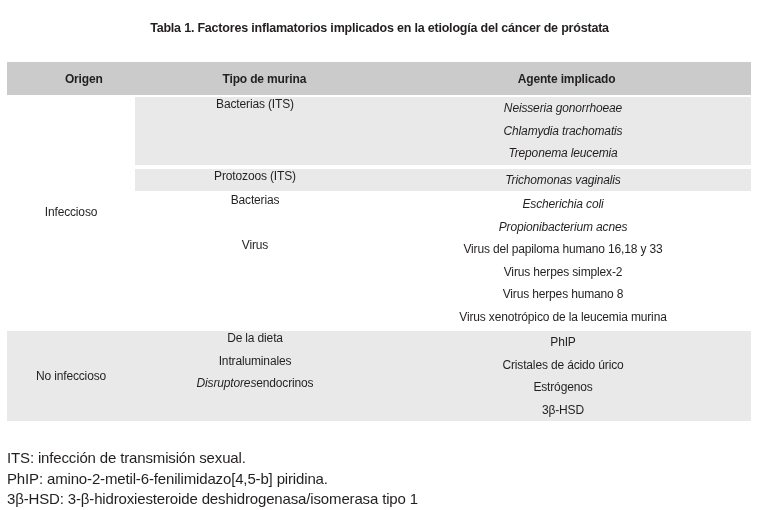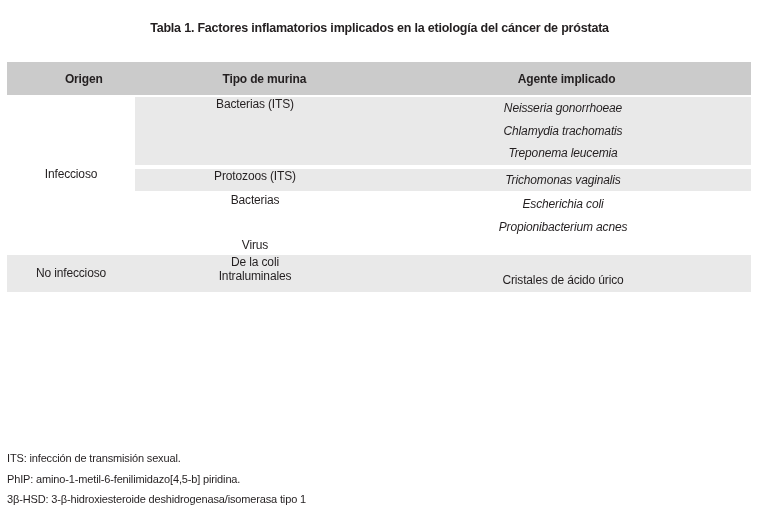--- a/index.html
+++ b/index.html
@@ -72,21 +72,21 @@
     display: flex;
     align-items: center;
     justify-content: center;
     text-align: center;
   }
   .agent-line.it { font-style: italic; }
   .footnotes {
     position: absolute;
     left: 7px;
     top: 441px;
-    font-size: 11px;
+    font-size: 15px;
     letter-spacing: -0.15px;
   }
   .fn { height: 20.5px; line-height: 20.5px; }
 </style>
 </head>
 <body>
 
 <div class="page" style="--header-bg: #cbcbcb; --band-bg: #e9e9e9; --text: #231f20;">
   <div class="title">Tabla 1. Factores inflamatorios implicados en la etiología del cáncer de próstata</div>
 
@@ -124,42 +124,61 @@
               </div>
               <div class="agents">
                 <div class="agent-line it">Escherichia coli</div>
                 <div class="agent-line it">Propionibacterium acnes</div>
               </div>
             </div>
             <div class="group">
               <div class="factor-cell">
                 <span>Virus</span>
               </div>
+              <div class="agents">
+                <div class="agent-line">Virus del papiloma humano 16,18 y 33</div>
+                <div class="agent-line">Virus herpes simplex-2</div>
+                <div class="agent-line">Virus herpes humano 8</div>
+                <div class="agent-line">Virus xenotrópico de la leucemia murina</div>
+              </div>
             </div>
           </div>
         </div>
         <div class="section full-shade">
           <div class="origin-cell">No infeccioso</div>
           <div class="groups">
             <div class="group">
               <div class="factor-cell">
-                <span>De la coli</span>
+                <span>De la dieta</span>
+              </div>
+              <div class="agents">
+                <div class="agent-line">PhIP</div>
               </div>
             </div>
             <div class="group">
               <div class="factor-cell">
                 <span>Intraluminales</span>
               </div>
               <div class="agents">
                 <div class="agent-line">Cristales de ácido úrico</div>
               </div>
             </div>
+            <div class="group">
+              <div class="factor-cell">
+                <i>Disruptores</i>
+                <span> endocrinos</span>
+              </div>
+              <div class="agents">
+                <div class="agent-line">Estrógenos</div>
+                <div class="agent-line">3β-HSD</div>
+              </div>
+            </div>
           </div>
         </div>
       </div>
   </div>
 
   <div class="footnotes">
     <div class="fn">ITS: infección de transmisión sexual.</div>
-    <div class="fn">PhIP: amino-1-metil-6-fenilimidazo[4,5-b] piridina.</div>
+    <div class="fn">PhIP: amino-2-metil-6-fenilimidazo[4,5-b] piridina.</div>
     <div class="fn">3β-HSD: 3-β-hidroxiesteroide deshidrogenasa/isomerasa tipo 1</div>
   </div>
 </div>
 
 </body></html>

